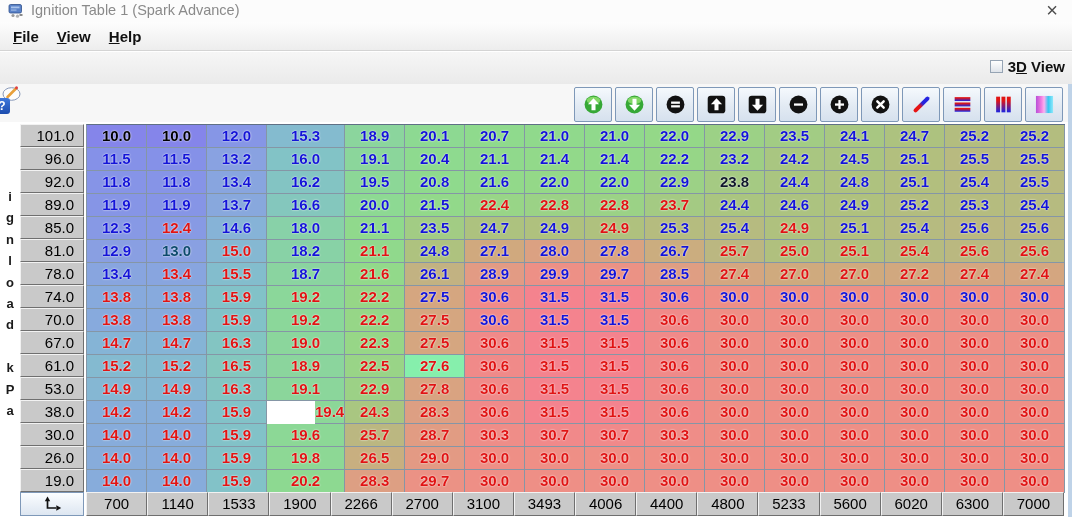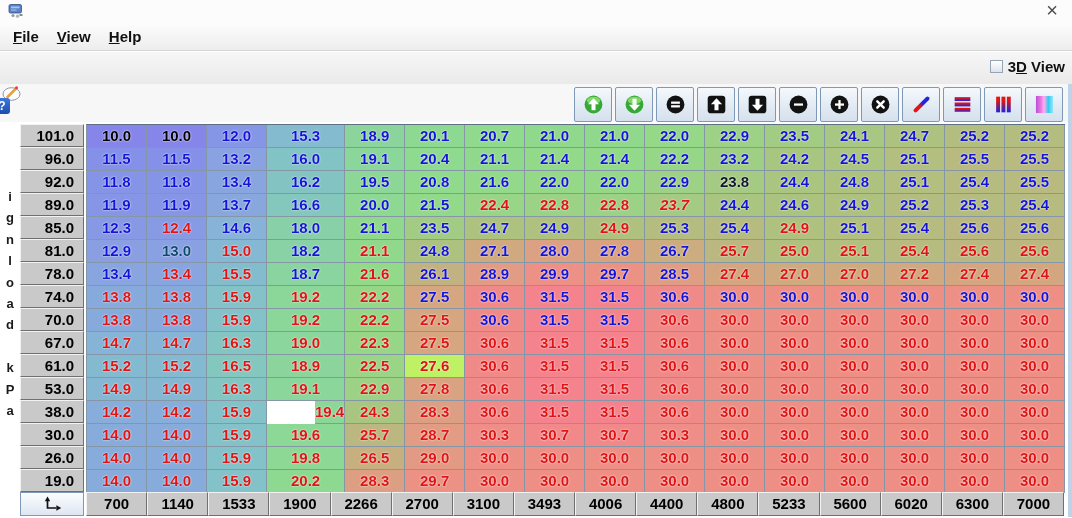--- a/index.html
+++ b/index.html
@@ -32,21 +32,21 @@
   .tbtn svg{display:block;}
   .edit-note-icon{position:absolute;left:2px;top:0px;}
   .help-icon{position:absolute;left:-6px;top:14px;width:16px;height:16px;border-radius:3px;
     background:linear-gradient(#3e78dc,#1c4cae);color:#fff;font-size:12px;font-weight:700;
     display:flex;align-items:center;justify-content:center;}
   .right-edge{position:absolute;left:1068px;top:84px;width:4px;height:433px;background:#bfd3e8;}
   .y-axis-label{position:absolute;left:3px;top:186px;width:14px;display:flex;flex-direction:column;}
   .y-axis-label span{font-size:13px;font-weight:700;color:#1a1a1a;line-height:21.4px;text-align:center;height:21.4px;}
   .row-headers{position:absolute;left:20px;top:124px;width:64px;display:flex;flex-direction:column;}
   .hd{background:#c9c9c9;border:1px solid;border-color:#f2f2f2 #6f6f6f #6f6f6f #f2f2f2;
-    box-sizing:border-box;font-size:15px;font-weight:700;color:#000;}
+    box-sizing:border-box;font-size:15px;font-weight:400;color:#000;}
   .row-hd{height:23px;width:64px;text-align:right;padding-right:9px;line-height:21px;}
   .grid{position:absolute;left:86px;top:124px;width:978px;
     display:grid;grid-template-columns:repeat(16,1fr);
     border-top:1px solid #5f7085;border-left:1px solid #8596a6;}
   .cell{height:23px;box-sizing:border-box;border-right:1px solid #8596a6;border-bottom:1px solid #8596a6;
     font-size:15px;font-weight:700;text-align:center;line-height:21px;
     text-shadow:0 0 2px rgba(255,255,255,.85),0 0 1px rgba(255,255,255,.6);}
   .col-headers{position:absolute;left:86px;top:492px;width:978px;display:grid;grid-template-columns:repeat(16,1fr);}
   .col-hd{height:24px;text-align:center;line-height:21px;}
   .corner{position:absolute;left:20px;top:492px;width:64px;height:24px;box-sizing:border-box;
@@ -58,20 +58,21 @@
 
 <div class="titlebar">
   <svg class="app-icon" viewBox="0 0 16 16">
     <rect x="1" y="1.5" width="12.5" height="8.5" rx="1.5" fill="#5a82c8" stroke="#2f4f8a" stroke-width="0.8"></rect>
     <rect x="3" y="3.5" width="8.5" height="1.8" fill="#aac4ec"></rect>
     <rect x="3" y="6.2" width="5.5" height="1.8" fill="#88a8dc"></rect>
     <circle cx="5" cy="12.5" r="1.6" fill="#9a9a9a"></circle>
     <circle cx="9.5" cy="13.2" r="1.6" fill="#b0b0b0"></circle>
     <rect x="11.5" y="11" width="3" height="2" fill="#8a8a8a"></rect>
   </svg>
+  <span class="window-title">Ignition Table 1 (Spark Advance)</span>
   <span class="close-btn">×</span>
 </div>
 
 <div class="menubar">
     <div class="menu-item"><span class="mi-u">F</span><span>ile</span></div>
     <div class="menu-item"><span class="mi-u">V</span><span>iew</span></div>
     <div class="menu-item"><span class="mi-u">H</span><span>elp</span></div>
   </div>
 
 <div class="subheader">
@@ -280,21 +281,21 @@
     <div class="cell" style="background: rgb(184, 186, 128); color: rgb(20, 20, 216);">25.5</div>
     <div class="cell" style="background: rgb(134, 149, 230); color: rgb(20, 20, 216);">11.9</div>
     <div class="cell" style="background: rgb(134, 149, 230); color: rgb(20, 20, 216);">11.9</div>
     <div class="cell" style="background: rgb(136, 168, 221); color: rgb(20, 20, 216);">13.7</div>
     <div class="cell" style="background: rgb(132, 199, 189); color: rgb(20, 20, 216);">16.6</div>
     <div class="cell" style="background: rgb(141, 217, 147); color: rgb(20, 20, 216);">20.0</div>
     <div class="cell" style="background: rgb(146, 217, 138); color: rgb(20, 20, 216);">21.5</div>
     <div class="cell" style="background: rgb(152, 213, 135); color: rgb(224, 20, 20);">22.4</div>
     <div class="cell" style="background: rgb(155, 210, 134); color: rgb(224, 20, 20);">22.8</div>
     <div class="cell" style="background: rgb(155, 210, 134); color: rgb(224, 20, 20);">22.8</div>
-    <div class="cell" style="background: rgb(164, 202, 131); color: rgb(224, 20, 20); font-style: italic;">23.7</div>
+    <div class="cell" style="background: rgb(164, 202, 131); color: rgb(224, 20, 20);">23.7</div>
     <div class="cell" style="background: rgb(170, 197, 128); color: rgb(20, 20, 216);">24.4</div>
     <div class="cell" style="background: rgb(172, 195, 128); color: rgb(20, 20, 216);">24.6</div>
     <div class="cell" style="background: rgb(175, 193, 126); color: rgb(20, 20, 216);">24.9</div>
     <div class="cell" style="background: rgb(179, 189, 127); color: rgb(20, 20, 216);">25.2</div>
     <div class="cell" style="background: rgb(181, 188, 127); color: rgb(20, 20, 216);">25.3</div>
     <div class="cell" style="background: rgb(182, 187, 128); color: rgb(20, 20, 216);">25.4</div>
     <div class="cell" style="background: rgb(135, 153, 229); color: rgb(20, 20, 216);">12.3</div>
     <div class="cell" style="background: rgb(135, 154, 228); color: rgb(224, 20, 20);">12.4</div>
     <div class="cell" style="background: rgb(134, 179, 215); color: rgb(20, 20, 216);">14.6</div>
     <div class="cell" style="background: rgb(136, 209, 168); color: rgb(20, 20, 216);">18.0</div>
@@ -388,21 +389,21 @@
     <div class="cell" style="background: rgb(238, 143, 134); color: rgb(224, 20, 20);">30.0</div>
     <div class="cell" style="background: rgb(238, 143, 134); color: rgb(224, 20, 20);">30.0</div>
     <div class="cell" style="background: rgb(238, 143, 134); color: rgb(224, 20, 20);">30.0</div>
     <div class="cell" style="background: rgb(238, 143, 134); color: rgb(224, 20, 20);">30.0</div>
     <div class="cell" style="background: rgb(238, 143, 134); color: rgb(224, 20, 20);">30.0</div>
     <div class="cell" style="background: rgb(132, 186, 208); color: rgb(224, 20, 20);">15.2</div>
     <div class="cell" style="background: rgb(132, 186, 208); color: rgb(224, 20, 20);">15.2</div>
     <div class="cell" style="background: rgb(132, 199, 190); color: rgb(224, 20, 20);">16.5</div>
     <div class="cell" style="background: rgb(139, 213, 157); color: rgb(224, 20, 20);">18.9</div>
     <div class="cell" style="background: rgb(153, 212, 135); color: rgb(224, 20, 20);">22.5</div>
-    <div class="cell" style="background: #bef264; color: rgb(224, 20, 20);">27.6</div>
+    <div class="cell" style="background: #86efac; color: rgb(224, 20, 20);">27.6</div>
     <div class="cell" style="background: rgb(240, 138, 137); color: rgb(224, 20, 20);">30.6</div>
     <div class="cell" style="background: rgb(244, 131, 142); color: rgb(224, 20, 20);">31.5</div>
     <div class="cell" style="background: rgb(244, 131, 142); color: rgb(224, 20, 20);">31.5</div>
     <div class="cell" style="background: rgb(240, 138, 137); color: rgb(224, 20, 20);">30.6</div>
     <div class="cell" style="background: rgb(238, 143, 134); color: rgb(224, 20, 20);">30.0</div>
     <div class="cell" style="background: rgb(238, 143, 134); color: rgb(224, 20, 20);">30.0</div>
     <div class="cell" style="background: rgb(238, 143, 134); color: rgb(224, 20, 20);">30.0</div>
     <div class="cell" style="background: rgb(238, 143, 134); color: rgb(224, 20, 20);">30.0</div>
     <div class="cell" style="background: rgb(238, 143, 134); color: rgb(224, 20, 20);">30.0</div>
     <div class="cell" style="background: rgb(238, 143, 134); color: rgb(224, 20, 20);">30.0</div>

